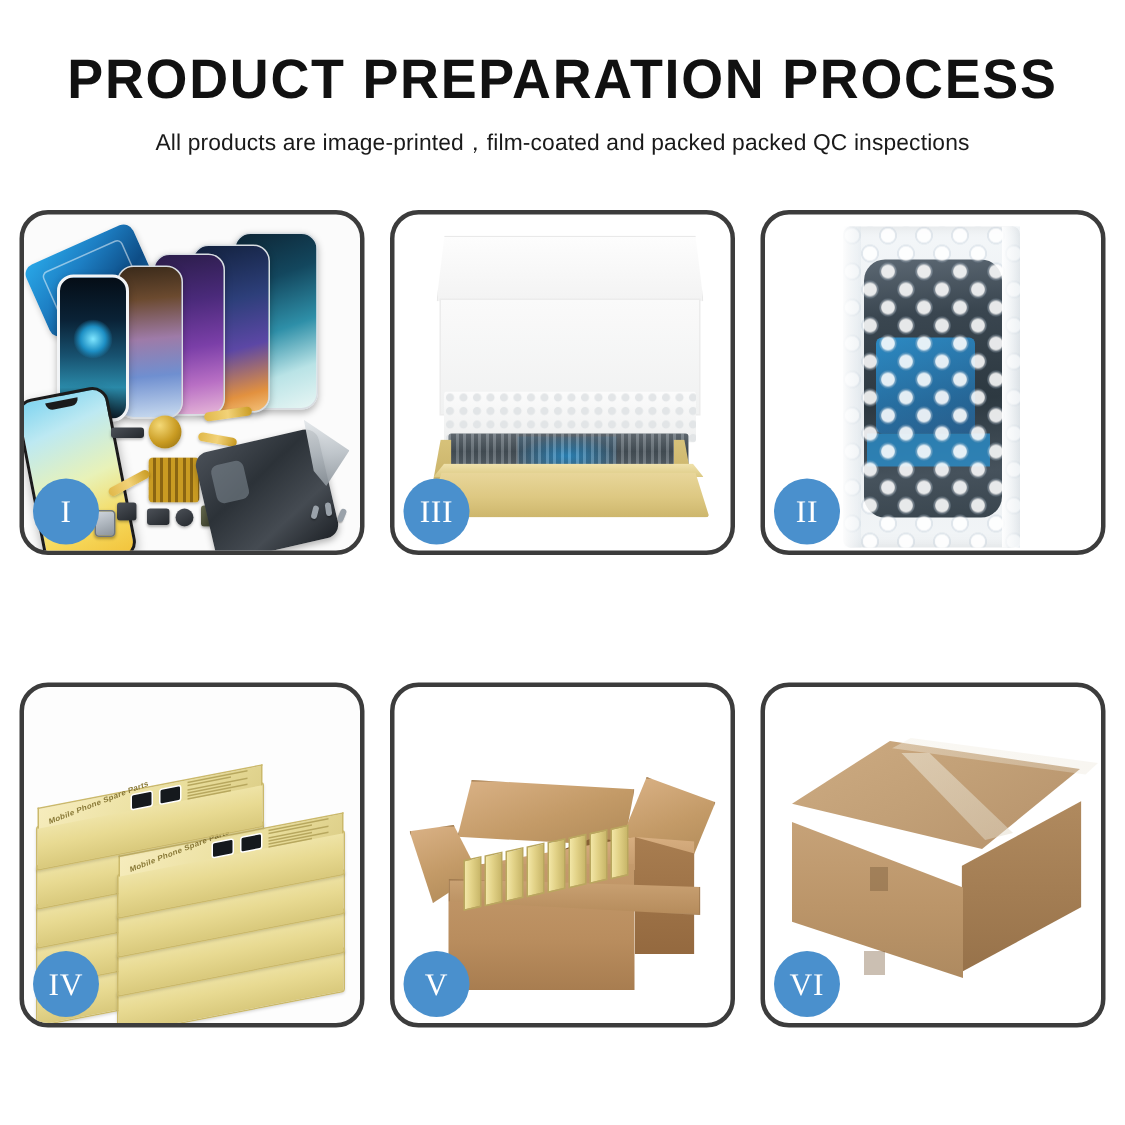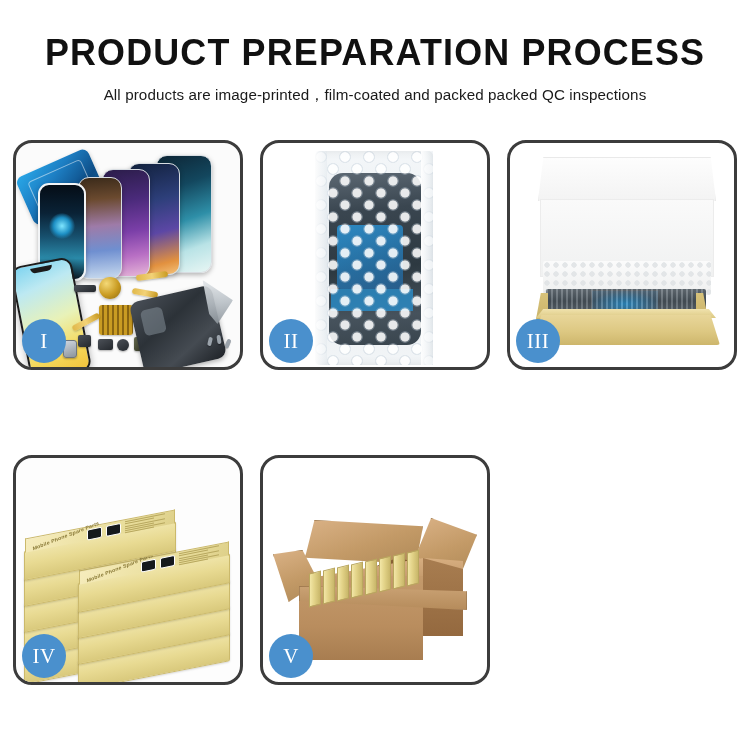--- a/index.html
+++ b/index.html
@@ -456,45 +456,45 @@
         <div class="tweezers"></div>
         <div class="screws">
             <i></i>
             <i></i>
             <i></i>
           </div>
       </div>
       <div class="badge">I</div>
     </div>
 
-    <div class="panel p2">
-      <div class="scene">
-        <div class="wrap-bag">
-          <div class="wrap-inner"></div>
-          <div class="bubbles2"></div>
-          <div class="bubbles"></div>
-          <div class="bag-edge-l"></div>
-          <div class="bag-edge-r"></div>
-        </div>
-      </div>
-      <div class="badge">II</div>
-    </div>
-
     <div class="panel p3">
       <div class="scene">
         <div class="b3-lid"></div>
         <div class="b3-back"></div>
         <div class="b3-foam"></div>
         <div class="b3-contents"></div>
         <div class="b3-side-l"></div>
         <div class="b3-side-r"></div>
         <div class="b3-lip"></div>
         <div class="b3-front"></div>
       </div>
       <div class="badge">III</div>
+    </div>
+
+    <div class="panel p2">
+      <div class="scene">
+        <div class="wrap-bag">
+          <div class="wrap-inner"></div>
+          <div class="bubbles2"></div>
+          <div class="bubbles"></div>
+          <div class="bag-edge-l"></div>
+          <div class="bag-edge-r"></div>
+        </div>
+      </div>
+      <div class="badge">II</div>
     </div>
 
     <div class="panel p4">
       <div class="scene stackwrap">
 
         <div class="rbox" style="left:8px; top:182px;"></div>
         <div class="rbox" style="left:8px; top:156px;"></div>
         <div class="rbox" style="left:8px; top:130px;"></div>
         <div class="rbox" style="left:8px; top:104px;"></div>
 
@@ -553,15 +553,27 @@
         </div>
         <div class="c5-top"></div>
         <div class="c5-side"></div>
         <div class="c5-body"></div>
         <div class="flap flap-left"></div>
         <div class="flap flap-front"></div>
       </div>
       <div class="badge">V</div>
     </div>
 
+    <div class="panel p6">
+      <div class="scene">
+        <div class="c6-top"></div>
+        <div class="c6-right"></div>
+        <div class="c6-front"></div>
+        <div class="c6-tape2"></div>
+        <div class="c6-tape"></div>
+        <div class="c6-seamv"></div>
+        <div class="c6-seamv2"></div>
+      </div>
+      <div class="badge">VI</div>
+    </div>
 
   </div>
 </div>
 
 </body></html>

